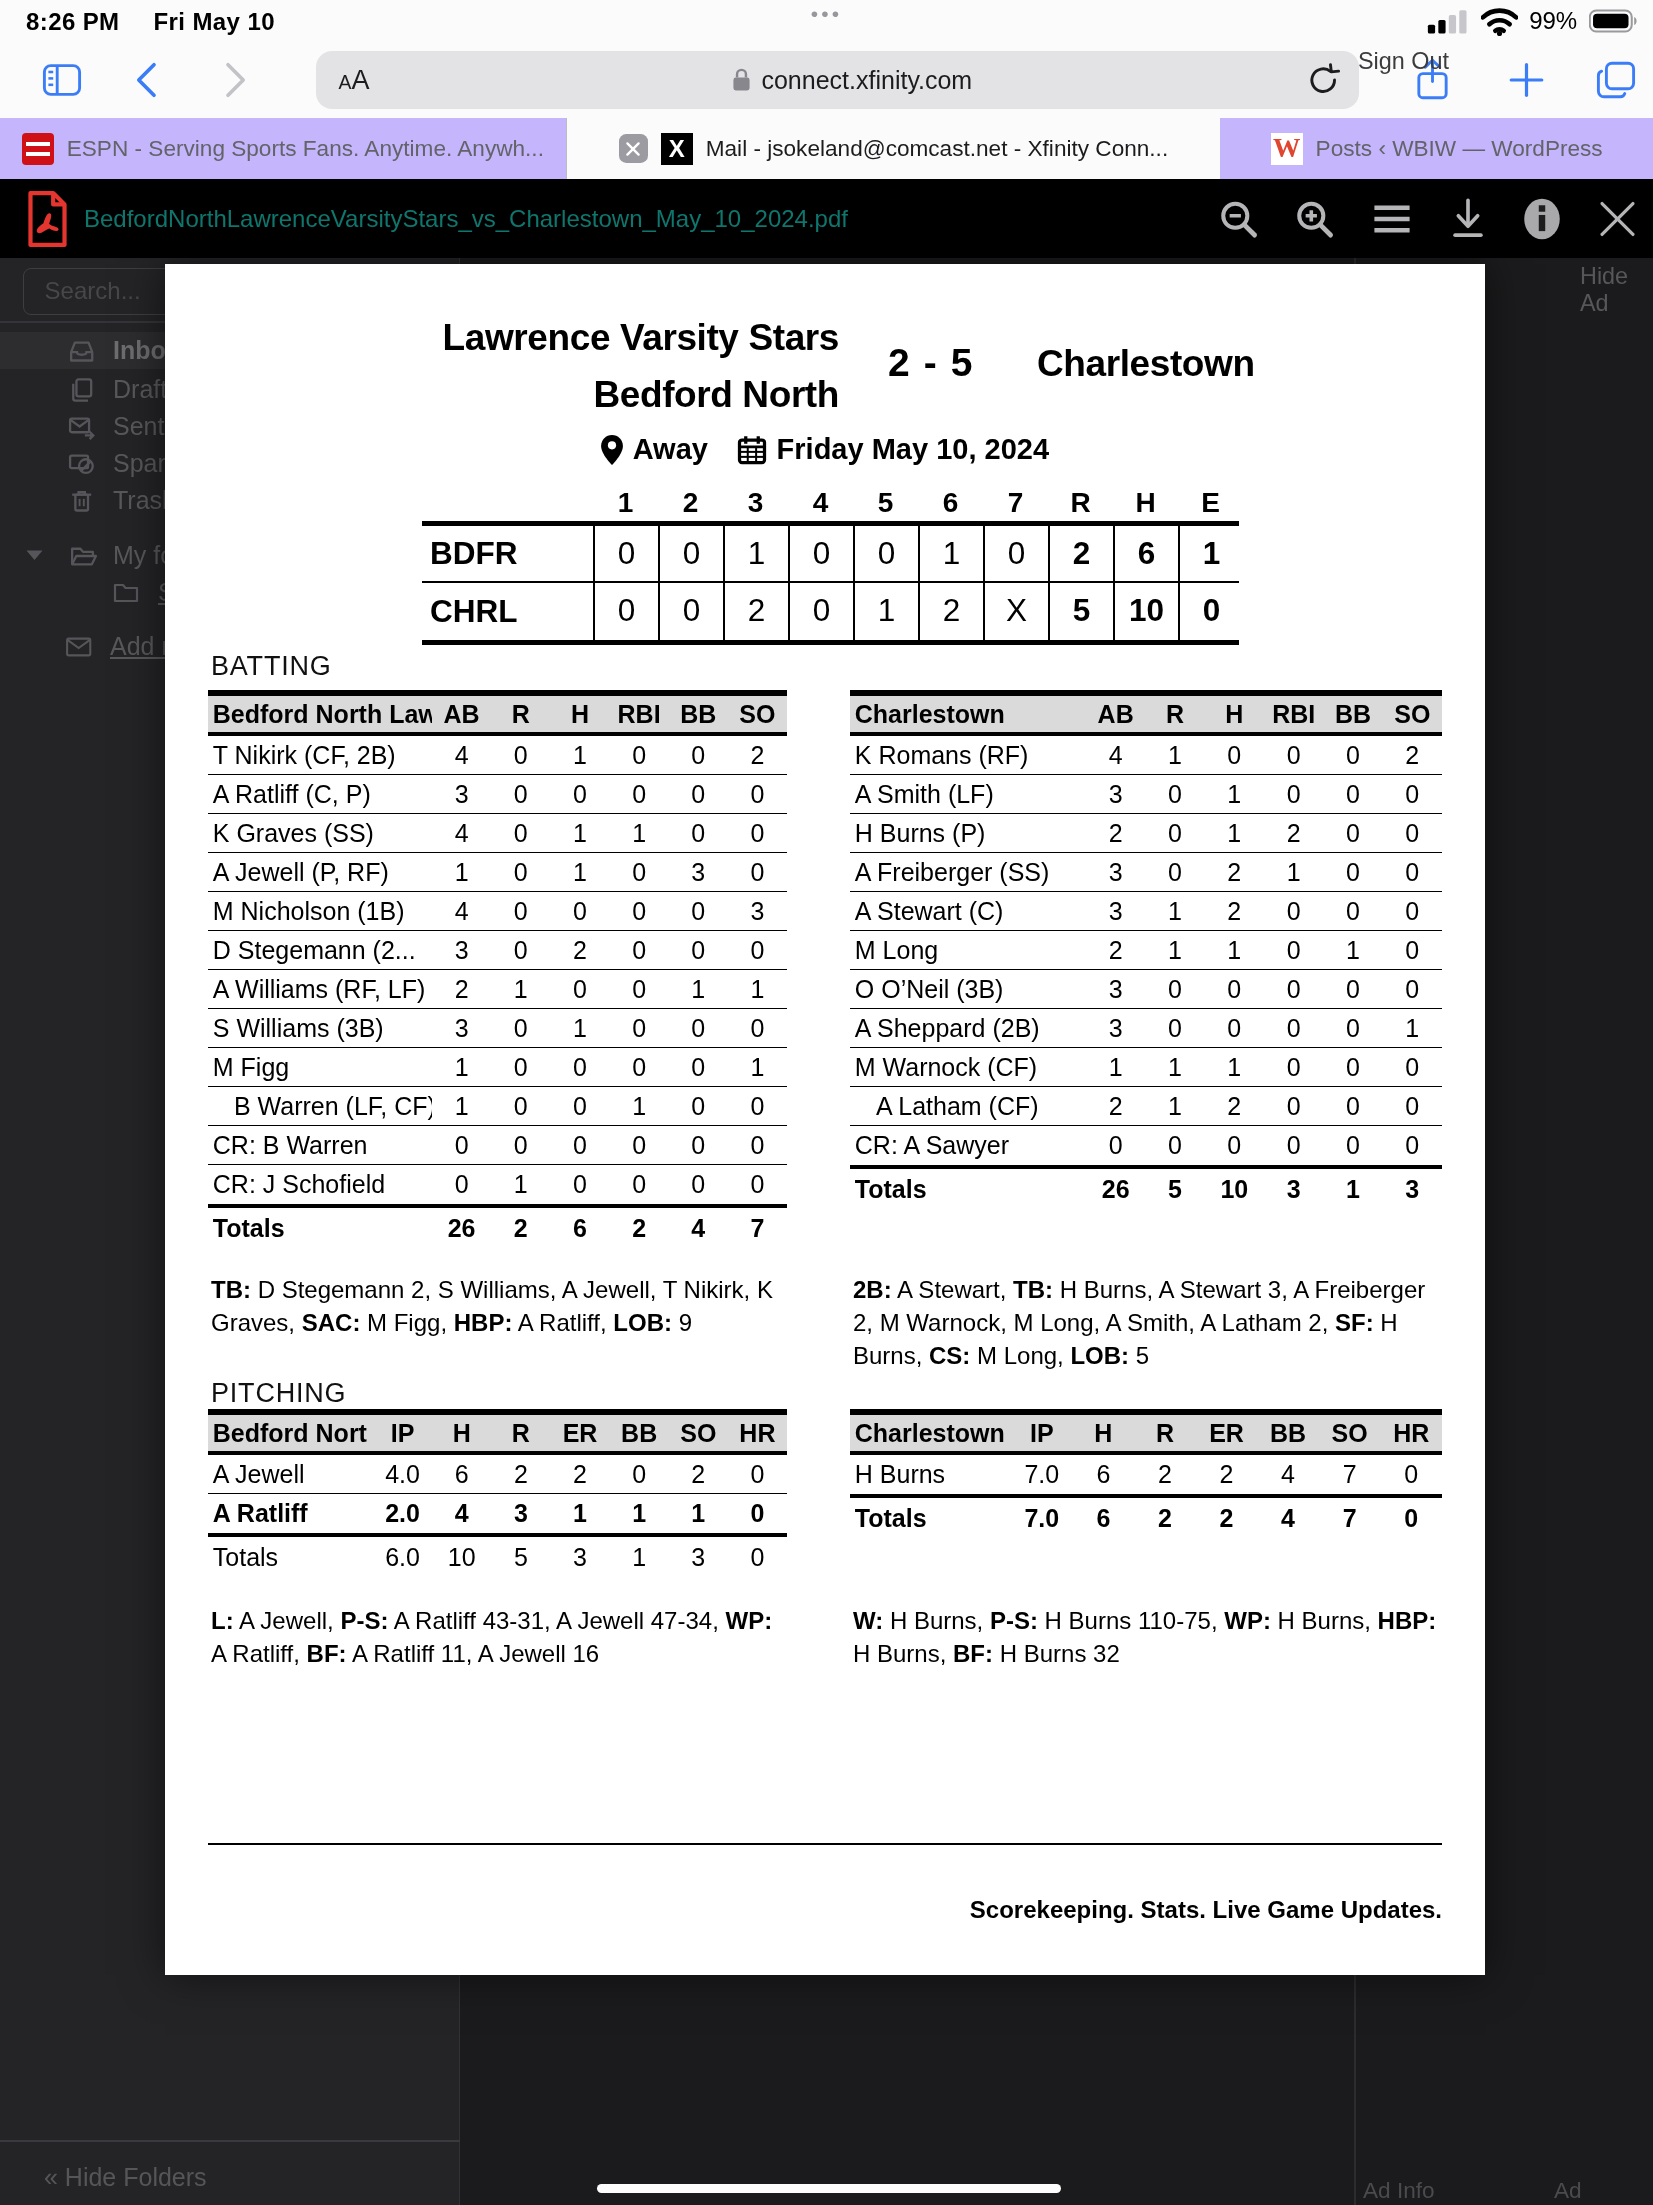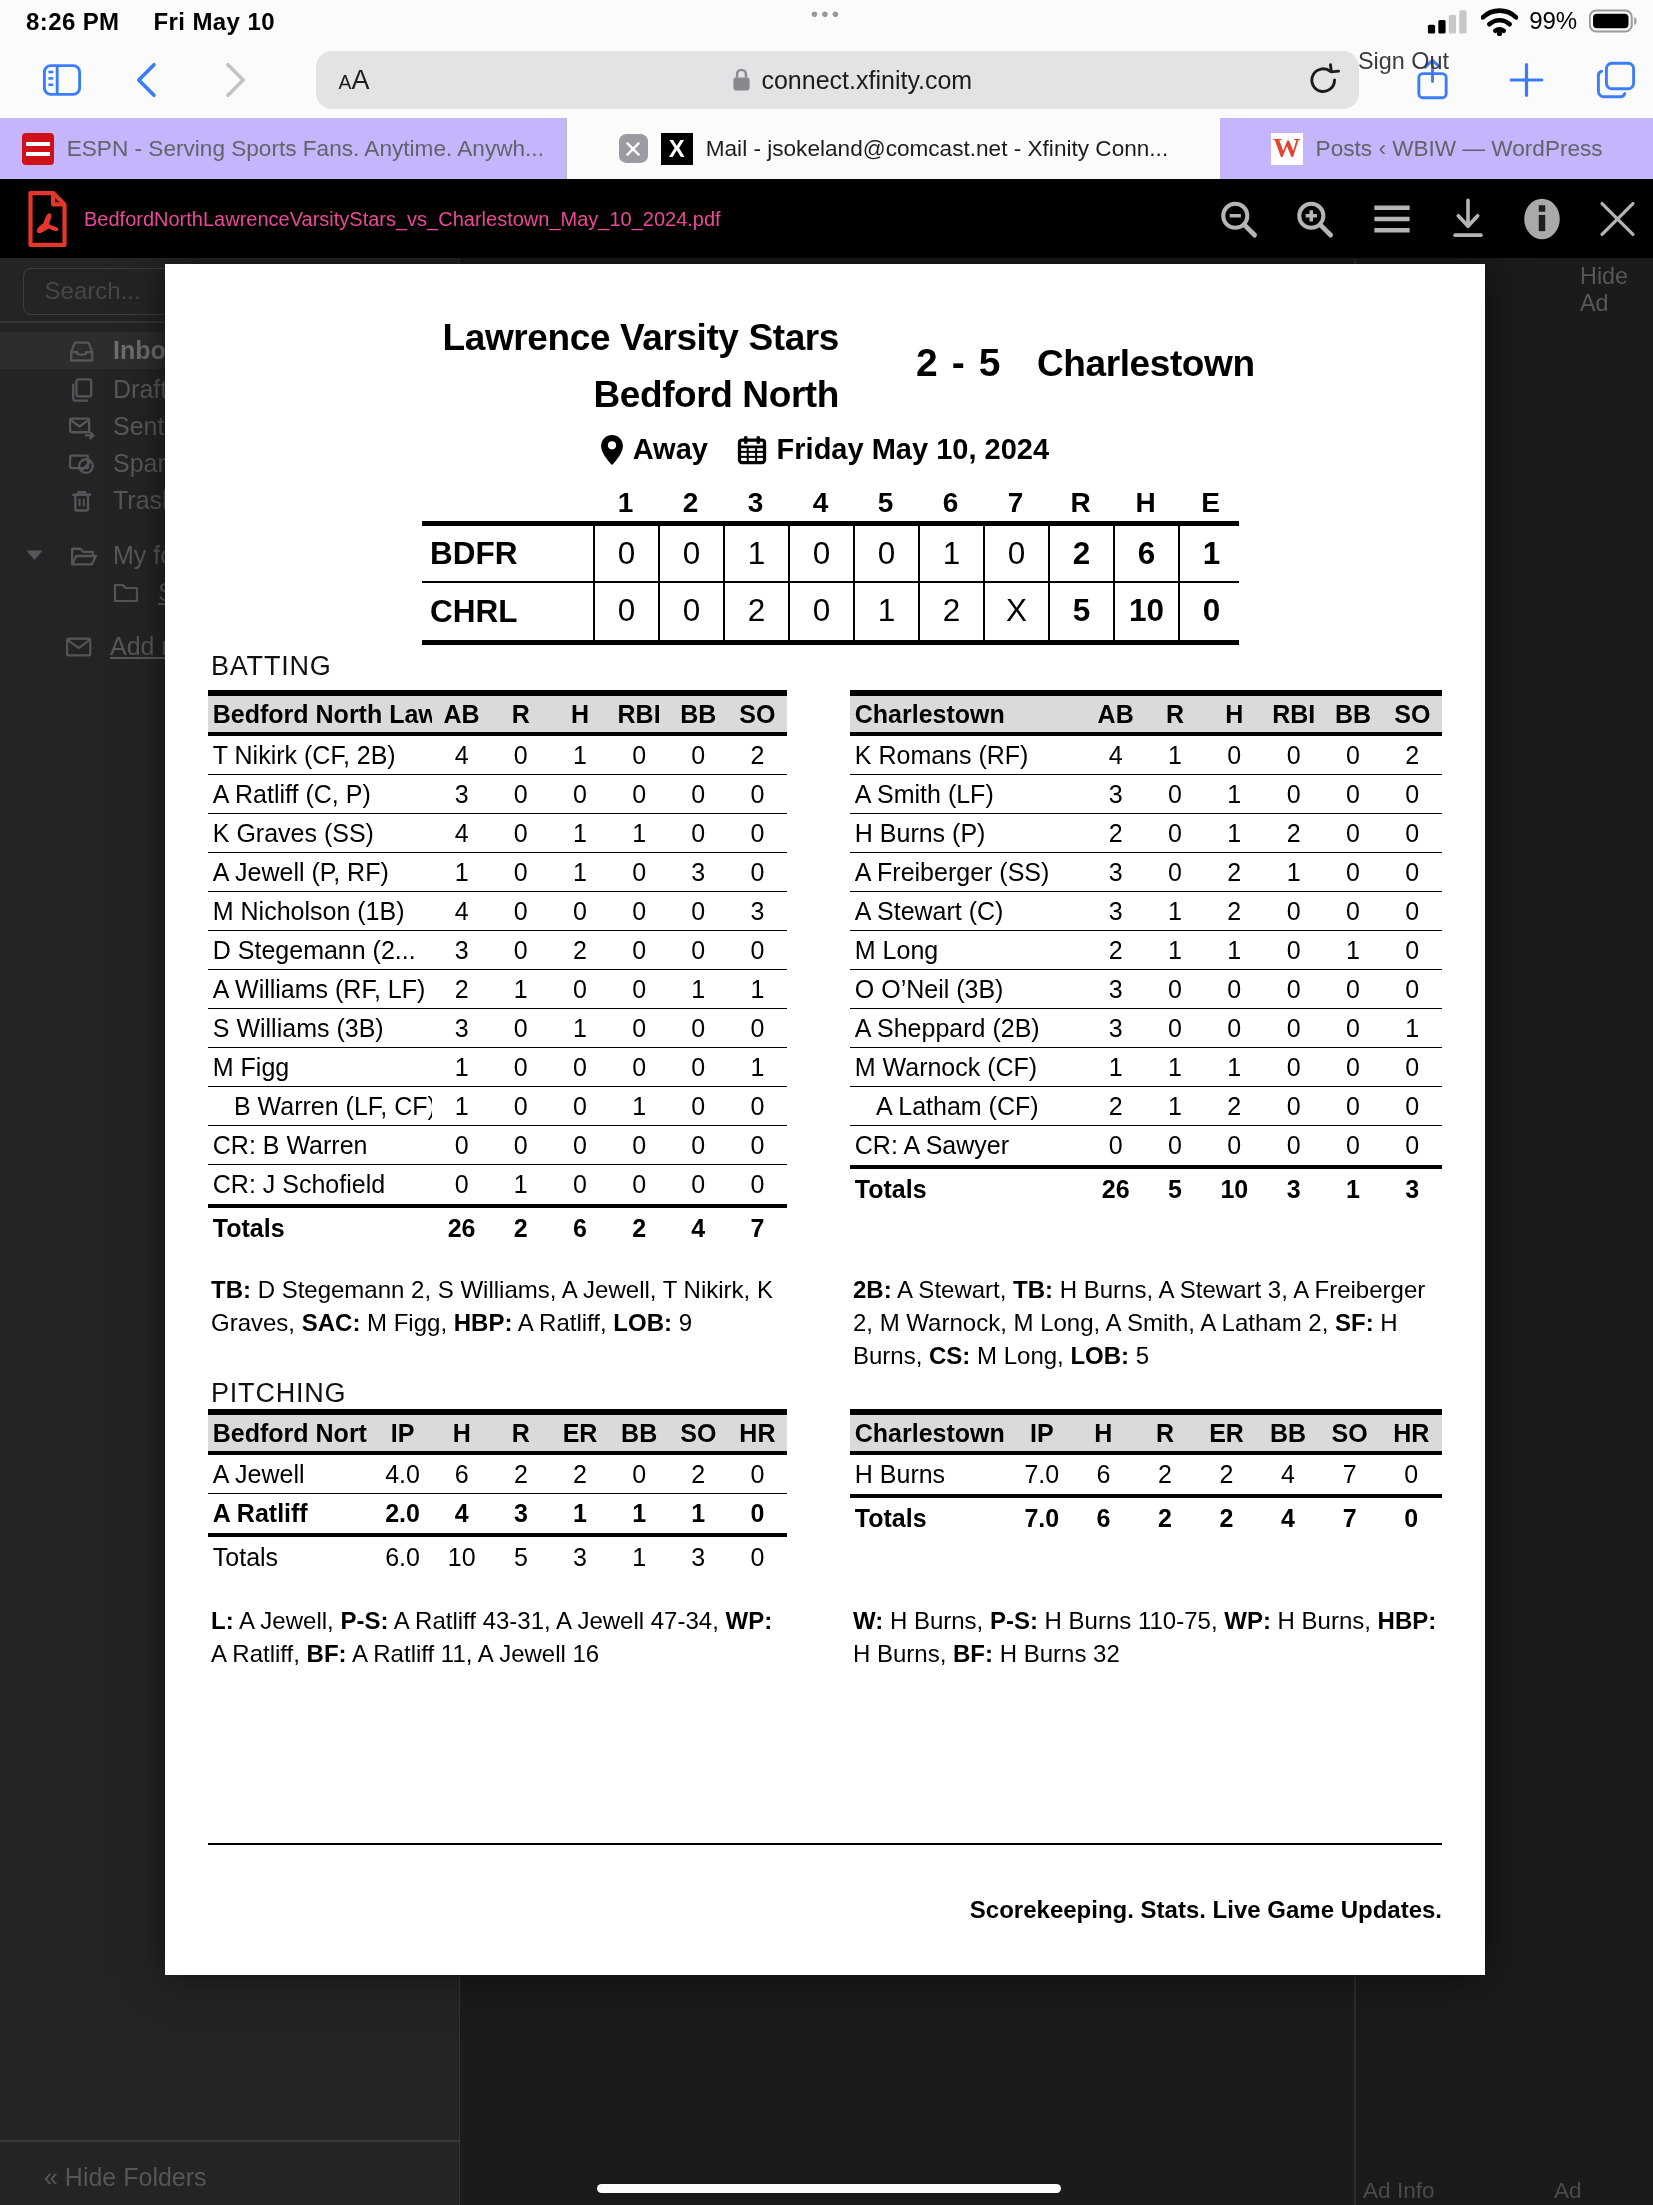--- a/index.html
+++ b/index.html
@@ -32,21 +32,21 @@
   .tab-label.dim{color:#636368;}
   .tab-close{width:29px;height:29px;border-radius:7.3px;background:#9b9ba1;display:flex;align-items:center;justify-content:center;flex:0 0 auto;}
   .fav-espn{width:32px;height:32px;border-radius:4px;background:#cf1016;position:relative;flex:0 0 auto;}
   .fav-espn i{position:absolute;left:4px;width:24px;height:4px;background:#fff;display:block;}
   .fav-espn i:nth-child(1){top:9px;} .fav-espn i:nth-child(2){top:19.4px;}
   .fav-x{width:32px;height:32px;background:#000;color:#fff;font-weight:700;font-size:24px;display:flex;align-items:center;justify-content:center;flex:0 0 auto;}
   .fav-w{width:32px;height:32px;background:#fff;color:#e0452f;font-family:"Liberation Serif",serif;font-weight:700;font-size:27.4px;display:flex;align-items:center;justify-content:center;flex:0 0 auto;}
 
   
   .pdfbar{position:absolute;top:179px;left:0;width:1653px;height:79px;background:#000;z-index:5;}
-  .pdf-fn{position:absolute;left:84px;top:50%;transform:translateY(-50%);font-size:20px;color:#ec4899;white-space:nowrap;}
+  .pdf-fn{position:absolute;left:84px;top:50%;transform:translateY(-50%);font-size:24px;color:#0f766e;white-space:nowrap;}
   .pdf-ic{position:absolute;top:50%;transform:translateY(-50%);}
   .signout{position:absolute;left:1358px;top:48px;font-size:23.4px;color:#3c3c3e;z-index:6;}
 
   
   .webarea{position:absolute;top:258px;left:0;width:1653px;height:1947px;background:#1b1b1d;z-index:1;}
   .sidebar{position:absolute;left:0;top:0;width:460px;height:1947px;background:#242427;border-right:1.6px solid #323236;}
   .searchbox{position:absolute;left:22.6px;top:9.7px;width:420px;height:47px;border:1.6px solid #3e3e42;border-radius:8px;}
   .searchbox span{position:absolute;left:21px;top:50%;transform:translateY(-50%);font-size:24px;color:#47474a;}
   .sb-line{position:absolute;left:0;top:63px;width:460px;height:1.6px;background:#353539;}
   .srow-item{position:absolute;left:0;width:460px;height:37px;display:flex;align-items:center;}
@@ -62,21 +62,21 @@
   .ad-divider{position:absolute;left:1354px;top:0;width:1.6px;height:1947px;background:#2c2c2f;}
   .sb-bottomline{position:absolute;left:0;top:1882px;width:460px;height:1.6px;background:#3a3a3e;}
   .hidefolders{position:absolute;left:44px;top:1905px;font-size:25px;color:#565659;}
   .adinfo{position:absolute;left:1363px;top:1920px;font-size:22.6px;color:#4b4b4e;}
   .adfb{position:absolute;left:1554px;top:1920px;font-size:22.6px;color:#4b4b4e;}
   .homebar{position:absolute;left:597px;top:1926px;width:464px;height:9px;border-radius:4.8px;background:#fdfdfd;}
 
   
   .modal{position:absolute;left:165px;top:264px;width:1320px;height:1711px;background:#fff;z-index:3;box-shadow:0 0 40px rgba(0,0,0,.55);color:#000;}
   .t-away{position:absolute;right:646px;top:45px;width:517px;text-align:right;font-size:37px;font-weight:700;line-height:57px;letter-spacing:-0.4px;}
-  .t-score{position:absolute;left:705px;top:77px;width:178px;text-align:center;font-size:39px;font-weight:800;letter-spacing:1.6px;}
+  .t-score{position:absolute;left:677px;top:77px;width:178px;text-align:center;font-size:39px;font-weight:800;letter-spacing:1.6px;}
   .t-home{position:absolute;left:872px;top:79px;font-size:37px;font-weight:700;letter-spacing:-0.4px;}
   .meta{position:absolute;left:0;right:0;top:169px;display:flex;justify-content:center;align-items:center;gap:29px;font-size:29px;font-weight:700;}
   .meta .mitem{display:flex;align-items:center;gap:9.7px;}
 
   .linescore{position:absolute;left:257px;top:220px;width:817px;}
   .ls-row{display:grid;grid-template-columns:171px repeat(10,65px);align-items:center;}
   .ls-head{height:37px;font-size:28px;font-weight:700;}
   .ls-body{border-top:5.7px solid #000;border-bottom:5.7px solid #000;}
   .ls-body .ls-row{height:57px;font-size:31.5px;font-weight:500;}
   .ls-body .ls-row:first-child{border-bottom:2.4px solid #000;}

